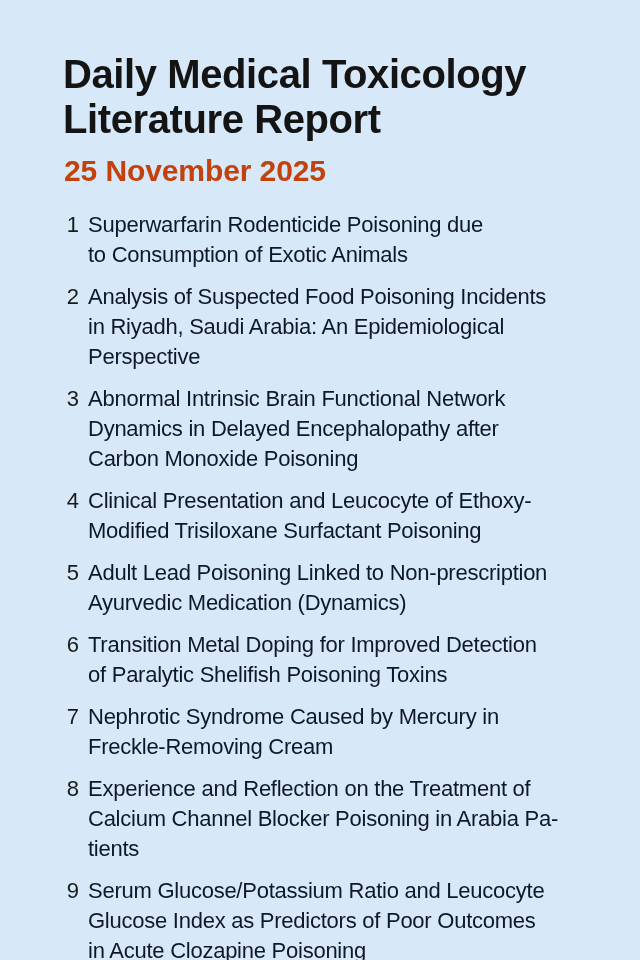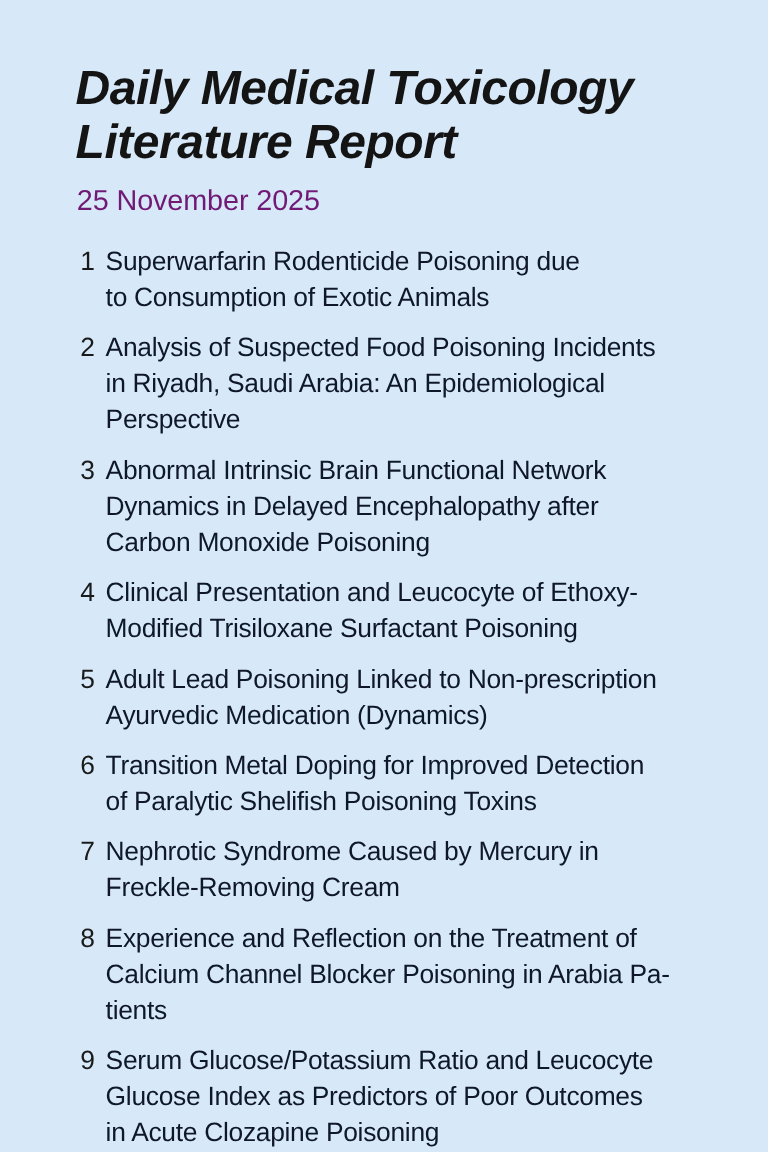--- a/index.html
+++ b/index.html
@@ -26,28 +26,27 @@
     padding: 52px 72px 0 63px;
   }
   .report-title {
     font-size: 40px;
     font-weight: 700;
     line-height: 1.12;
     letter-spacing: -0.4px;
     margin: 0;
     color: #141414;
     max-width: 510px;
-    font-style: italic;
   }
   .report-date {
-    font-size: 24px;
-    font-weight: 400;
+    font-size: 30px;
+    font-weight: 700;
     line-height: 1.15;
     margin: 12px 0 0 1px;
-    color: #701a75;
+    color: #c2410c;
     letter-spacing: -0.1px;
   }
   .article-list {
     list-style: none;
     margin: 22px 0 0 0;
     padding: 0 40px 0 63px;
   }
   .article-item {
     display: flex;
     align-items: flex-start;

